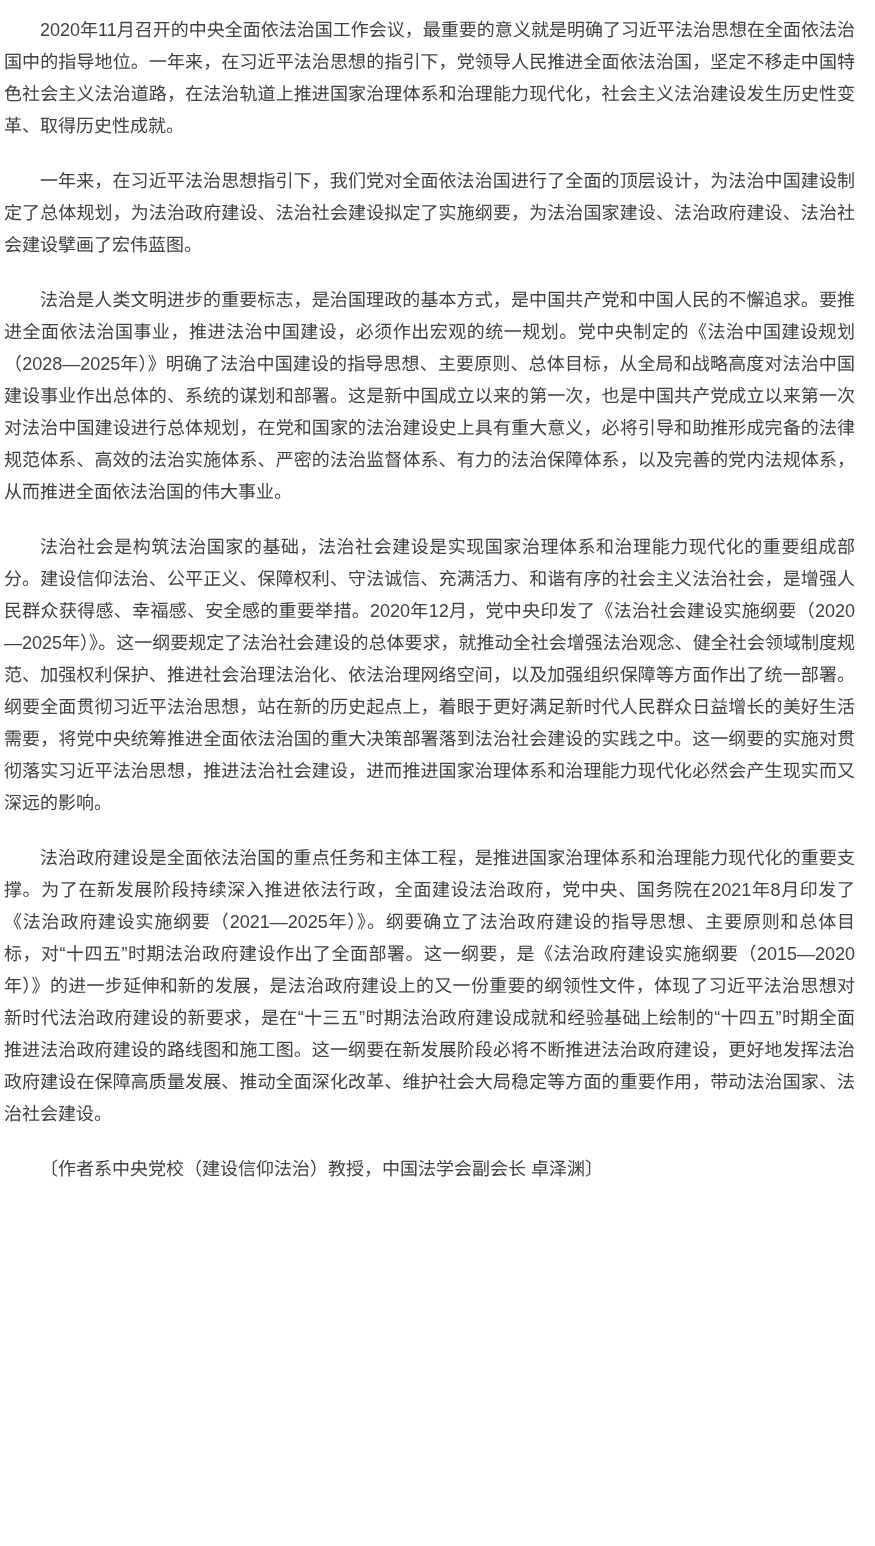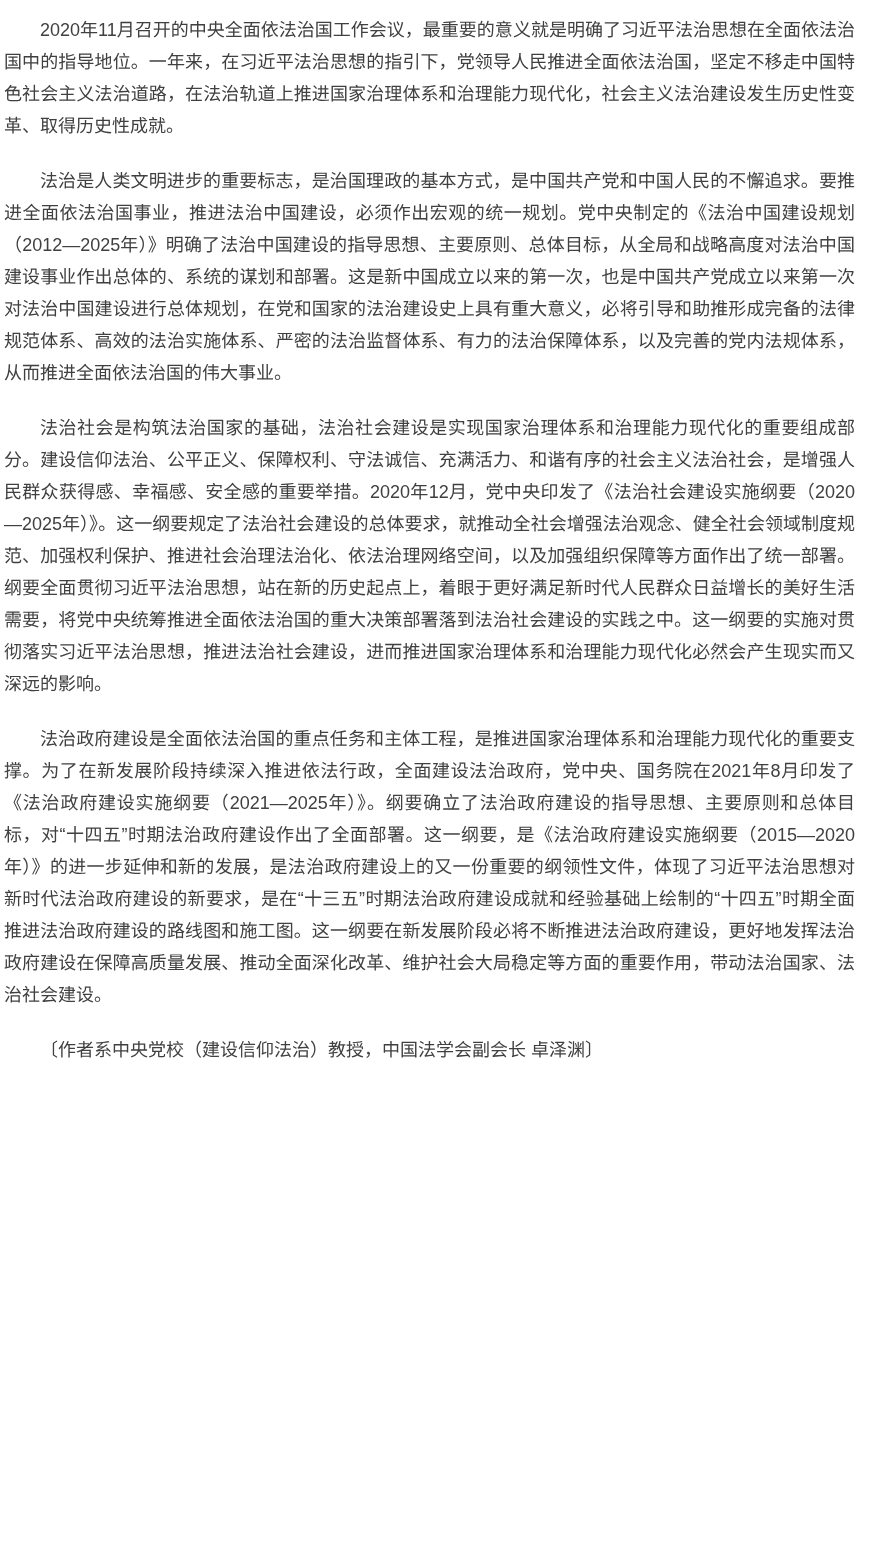--- a/index.html
+++ b/index.html
@@ -23,17 +23,18 @@
   }
   .article p:last-child {
     margin-bottom: 0;
   }
 </style>
 </head>
 <body>
 
 <div class="article">
   <p>2020年11月召开的中央全面依法治国工作会议，最重要的意义就是明确了习近平法治思想在全面依法治国中的指导地位。一年来，在习近平法治思想的指引下，党领导人民推进全面依法治国，坚定不移走中国特色社会主义法治道路，在法治轨道上推进国家治理体系和治理能力现代化，社会主义法治建设发生历史性变革、取得历史性成就。</p>
-  <p>法治是人类文明进步的重要标志，是治国理政的基本方式，是中国共产党和中国人民的不懈追求。要推进全面依法治国事业，推进法治中国建设，必须作出宏观的统一规划。党中央制定的《法治中国建设规划（2012—2025年）》明确了法治中国建设的指导思想、主要原则、总体目标，从全局和战略高度对法治中国建设事业作出总体的、系统的谋划和部署。这是新中国成立以来的第一次，也是中国共产党成立以来第一次对法治中国建设进行总体规划，在党和国家的法治建设史上具有重大意义，必将引导和助推形成完备的法律规范体系、高效的法治实施体系、严密的法治监督体系、有力的法治保障体系，以及完善的党内法规体系，从而推进全面依法治国的伟大事业。</p>
+  <p>一年来，在习近平法治思想指引下，我们党对全面依法治国进行了全面的顶层设计，为法治中国建设制定了总体规划，为法治政府建设、法治社会建设拟定了实施纲要，为法治国家建设、法治政府建设、法治社会建设擘画了宏伟蓝图。</p>
+  <p>法治是人类文明进步的重要标志，是治国理政的基本方式，是中国共产党和中国人民的不懈追求。要推进全面依法治国事业，推进法治中国建设，必须作出宏观的统一规划。党中央制定的《法治中国建设规划（2028—2025年）》明确了法治中国建设的指导思想、主要原则、总体目标，从全局和战略高度对法治中国建设事业作出总体的、系统的谋划和部署。这是新中国成立以来的第一次，也是中国共产党成立以来第一次对法治中国建设进行总体规划，在党和国家的法治建设史上具有重大意义，必将引导和助推形成完备的法律规范体系、高效的法治实施体系、严密的法治监督体系、有力的法治保障体系，以及完善的党内法规体系，从而推进全面依法治国的伟大事业。</p>
   <p>法治社会是构筑法治国家的基础，法治社会建设是实现国家治理体系和治理能力现代化的重要组成部分。建设信仰法治、公平正义、保障权利、守法诚信、充满活力、和谐有序的社会主义法治社会，是增强人民群众获得感、幸福感、安全感的重要举措。2020年12月，党中央印发了《法治社会建设实施纲要（2020—2025年）》。这一纲要规定了法治社会建设的总体要求，就推动全社会增强法治观念、健全社会领域制度规范、加强权利保护、推进社会治理法治化、依法治理网络空间，以及加强组织保障等方面作出了统一部署。纲要全面贯彻习近平法治思想，站在新的历史起点上，着眼于更好满足新时代人民群众日益增长的美好生活需要，将党中央统筹推进全面依法治国的重大决策部署落到法治社会建设的实践之中。这一纲要的实施对贯彻落实习近平法治思想，推进法治社会建设，进而推进国家治理体系和治理能力现代化必然会产生现实而又深远的影响。</p>
   <p>法治政府建设是全面依法治国的重点任务和主体工程，是推进国家治理体系和治理能力现代化的重要支撑。为了在新发展阶段持续深入推进依法行政，全面建设法治政府，党中央、国务院在2021年8月印发了《法治政府建设实施纲要（2021—2025年）》。纲要确立了法治政府建设的指导思想、主要原则和总体目标，对“十四五”时期法治政府建设作出了全面部署。这一纲要，是《法治政府建设实施纲要（2015—2020年）》的进一步延伸和新的发展，是法治政府建设上的又一份重要的纲领性文件，体现了习近平法治思想对新时代法治政府建设的新要求，是在“十三五”时期法治政府建设成就和经验基础上绘制的“十四五”时期全面推进法治政府建设的路线图和施工图。这一纲要在新发展阶段必将不断推进法治政府建设，更好地发挥法治政府建设在保障高质量发展、推动全面深化改革、维护社会大局稳定等方面的重要作用，带动法治国家、法治社会建设。</p>
   <p>〔作者系中央党校（建设信仰法治）教授，中国法学会副会长 卓泽渊〕</p>
 </div>
 
 </body></html>

